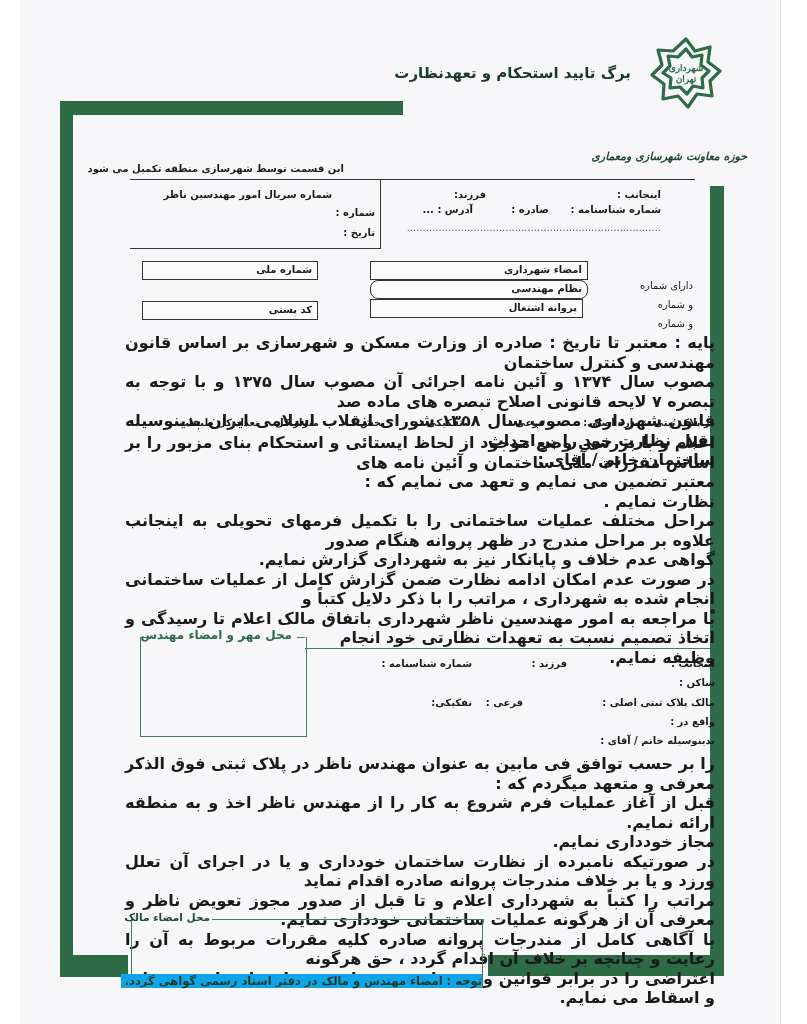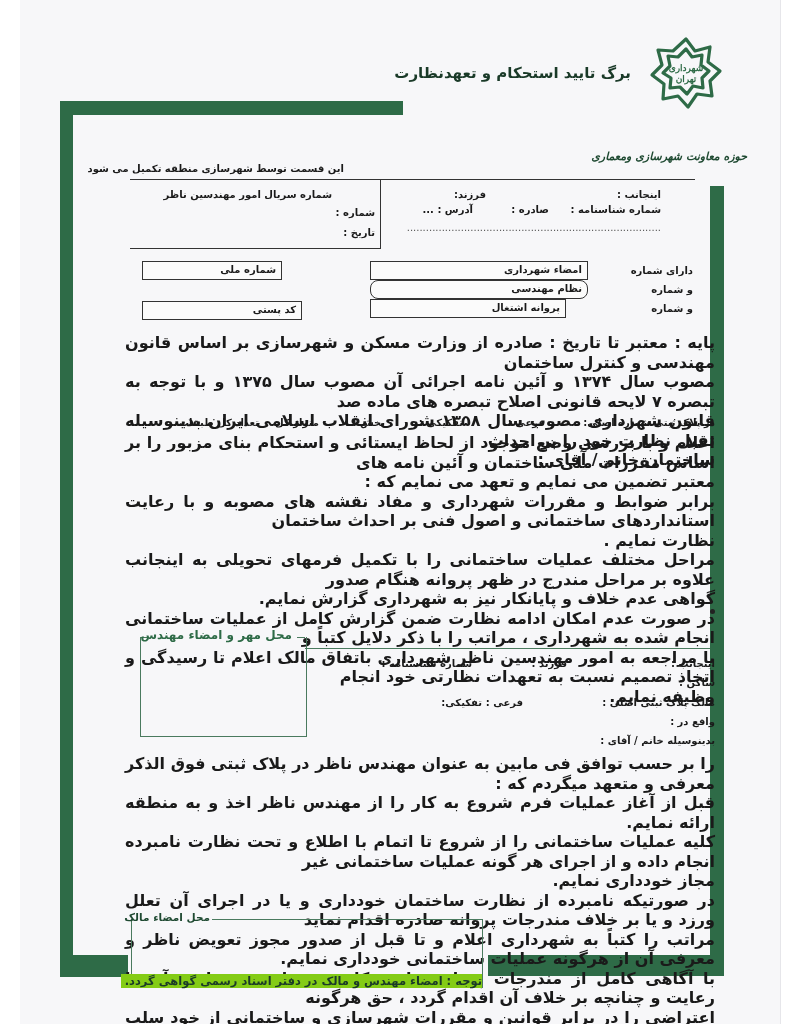--- a/index.html
+++ b/index.html
@@ -7,21 +7,21 @@
          font-family:"DejaVu Sans", sans-serif; color:#1a1a1a; }
   .page { position:absolute; left:20px; top:0; width:760px; height:1024px; background:#f7f7f9; }
   .page-edge { position:absolute; left:780px; top:0; width:27px; height:1024px; background:#ffffff; border-left:1px solid #e6e6ea; }
   .abs { position:absolute; }
   .rtl { direction:rtl; text-align:right; }
   .green { background:#2e6b47; }
   .bold { font-weight:bold; }
   .t10 { font-size:10px; }
   .boxfield { position:absolute; height:19px; border:1.3px solid #333; background:#fbfbfb; box-sizing:border-box; }
   .boxfield .lbl { position:absolute; right:5px; top:2px; font-size:10px; font-weight:bold; direction:rtl; }
-  .rowlbl { position:absolute; font-size:10px; font-weight:bold; direction:rtl; }
+  .rowlbl { position:absolute; font-size:10px; font-weight:normal; direction:rtl;margin-top:15px; }
   .bullet { display:inline-block; width:5px; height:5px; border-radius:50%; background:#222; margin-left:6px; vertical-align:middle; }
   .para { position:absolute; right:92px; width:590px; direction:rtl; text-align:justify; text-align-last:right; font-size:16px; font-weight:bold; line-height:19.5px; }
 </style>
 </head>
 <body>
 
 <div class="page"></div>
 <div class="page-edge"></div>
 
 <div class="abs green" style="left:60px; top:101px; width:343px; height:14px;"></div>
@@ -62,48 +62,47 @@
 <div class="rowlbl" style="right:114px; top:265px;">دارای شماره</div>
 <div class="rowlbl" style="right:114px; top:284px;">و شماره</div>
 <div class="rowlbl" style="right:114px; top:303px;">و شماره</div>
 
 <div class="boxfield" style="left:370px; top:261px; width:218px;">
   <span class="lbl">امضاء شهرداری</span>
 </div>
 <div class="boxfield" style="left:370px; top:280px; width:218px;border-radius:8px;">
   <span class="lbl">نظام مهندسی</span>
 </div>
-<div class="boxfield" style="left:370px; top:299px; width:196px;">
+<div class="boxfield" style="left:370px; top:299px; width:213px;">
   <span class="lbl">پروانه اشتغال</span>
 </div>
-<div class="boxfield" style="left:142px; top:261px; width:140px;">
+<div class="boxfield" style="left:142px; top:261px; width:176px;">
   <span class="lbl">شماره ملی</span>
 </div>
-<div class="boxfield" style="left:142px; top:301px; width:160px;">
+<div class="boxfield" style="left:142px; top:301px; width:176px;">
   <span class="lbl">کد پستی</span>
 </div>
 
 <div class="para" style="top:333px;">
   <div>پایه :        معتبر تا تاریخ :                    صادره از وزارت مسکن و شهرسازی بر اساس قانون مهندسی و کنترل ساختمان</div>
   <div>مصوب سال ۱۳۷۴ و آئین نامه اجرائی آن مصوب سال ۱۳۷۵ و با توجه به تبصره ۷ لایحه قانونی اصلاح تبصره های ماده صد</div>
   <div>قانون شهرداری مصوب سال ۱۳۵۸ شورای انقلاب اسلامی ایران بدینوسیله تقبل نظارت خود را بر احداث</div>
   <div>ساختمان خانم / آقای :</div>
 </div>
 
 <div class="abs rtl bold t10" style="right:92px; top:417px;">در پلاک ثبتی شماره اصلی:</div>
 <div class="abs rtl bold t10" style="right:262px; top:417px;">فرعی :</div>
 <div class="abs rtl bold t10" style="right:344px; top:417px;">تفکیکی :</div>
 <div class="abs rtl bold t10" style="right:422px; top:417px;">بخش :</div>
 <div class="abs rtl bold t10" style="right:488px; top:417px;">متراژ کل</div>
 <div class="abs rtl bold t10" style="right:548px; top:417px;">تعداد کل طبقات</div>
 
 <div class="para" style="top:433px;">
   <div>اعلام و با بررسی وضع موجود از لحاظ ایستائی و استحکام بنای مزبور را بر اساس مقررات ملی ساختمان و آئین نامه های</div>
   <div>معتبر تضمین می نمایم و تعهد می نمایم که :</div>
-  <div>برابر ضوابط و مقررات شهرداری و مفاد نقشه های مصوبه و با رعایت استانداردهای ساختمانی و اصول فنی بر احداث ساختمان</div>
   <div>نظارت نمایم .</div>
   <div>مراحل مختلف عملیات ساختمانی را با تکمیل فرمهای تحویلی به اینجانب علاوه بر مراحل مندرج در ظهر پروانه هنگام صدور</div>
   <div>گواهی عدم خلاف و پایانکار نیز به شهرداری گزارش نمایم.</div>
   <div>در صورت عدم امکان ادامه نظارت ضمن گزارش کامل از عملیات ساختمانی انجام شده به شهرداری ، مراتب را با ذکر دلایل کتباً و</div>
   <div>با مراجعه به امور مهندسین ناظر شهرداری باتفاق مالک اعلام تا رسیدگی و اتخاذ تصمیم نسبت به تعهدات نظارتی خود انجام</div>
   <div>وظیفه نمایم.</div>
 </div>
 
 <div class="para" style="top:601px; right:92px; width:580px;">
   <div><span class="bullet"></span></div>
@@ -114,32 +113,31 @@
 <div class="abs" style="left:297px; top:637px; width:8px; border-top:1.4px solid #4a7a5e;"></div>
 <div class="abs rtl bold" style="right:515px; top:628px; font-size:12px; color:#2e6b47;">محل مهر و امضاء مهندس</div>
 <div class="abs" style="left:305px; top:648px; width:405px; border-top:1.6px solid #4a7a5e;"></div>
 
 <div class="abs rtl bold t10" style="right:92px; top:658px;">اینجانب :</div>
 <div class="abs rtl bold t10" style="right:240px; top:658px;">فرزند :</div>
 <div class="abs rtl bold t10" style="right:335px; top:658px;">شماره شناسنامه :</div>
 <div class="abs rtl bold t10" style="right:92px; top:677px;">ساکن :</div>
 <div class="abs rtl bold t10" style="right:92px; top:697px;text-align:right;">مالک پلاک ثبتی اصلی :</div>
 <div class="abs rtl bold t10" style="right:284px; top:697px;">فرعی :</div>
-<div class="abs rtl bold t10" style="right:325px; top:697px;">تفکیکی:</div>
+<div class="abs rtl bold t10" style="right:335px; top:697px;">تفکیکی:</div>
 <div class="abs rtl bold t10" style="right:92px; top:716px;">واقع در :</div>
 <div class="abs rtl bold t10" style="right:92px; top:735px;">بدینوسیله خانم / آقای :</div>
 
 <div class="para" style="top:754px;">
   <div>را بر حسب توافق فی مابین به عنوان مهندس ناظر در پلاک ثبتی فوق الذکر معرفی و متعهد میگردم که :</div>
   <div>قبل از آغاز عملیات فرم شروع به کار را از مهندس ناظر اخذ و به منطقه ارائه نمایم.</div>
-  <div>کلیه عملیات ساختمانی را از شروع تا اتمام با اطلاع و تحت نظارت نامبرده انجام داده و از اجرای هر گونه عملیات ساختمانی غیر</div>
   <div>مجاز خودداری نمایم.</div>
   <div>در صورتیکه نامبرده از نظارت ساختمان خودداری و یا در اجرای آن تعلل ورزد و یا بر خلاف مندرجات پروانه صادره اقدام نماید</div>
   <div>مراتب را کتباً به شهرداری اعلام و تا قبل از صدور مجوز تعویض ناظر و معرفی آن از هرگونه عملیات ساختمانی خودداری نمایم.</div>
   <div>با آگاهی کامل از مندرجات پروانه صادره کلیه مقررات مربوط به آن را رعایت و چنانچه بر خلاف آن اقدام گردد ، حق هرگونه</div>
   <div>اعتراضی را در برابر قوانین و مقررات شهرسازی و ساختمانی از خود سلب و اسقاط می نمایم.</div>
 </div>
 
 <div class="abs" style="left:131px; top:919px; width:350px; height:68px; border-left:1.4px solid #4a7a5e; border-bottom:1.4px solid #4a7a5e; border-right:1.4px solid #4a7a5e;"></div>
 <div class="abs" style="left:212px; top:919px; width:270px; border-top:1.4px solid #4a7a5e;"></div>
 <div class="abs rtl bold" style="right:597px; top:911px; font-size:10.5px; color:#1f4a32;">محل امضاء مالک</div>
 
-<div class="abs rtl bold" style="right:325px; top:974px; font-size:11.5px; color:#1a3a28; background:#84cc16; padding-left:4px;">توجه : امضاء مهندس و مالک در دفتر اسناد رسمی گواهی گردد.</div>
+<div class="abs rtl bold" style="right:325px; top:974px; font-size:11.5px; color:#1a3a28; background:#0ea5e9; padding-left:4px;">توجه : امضاء مهندس و مالک در دفتر اسناد رسمی گواهی گردد.</div>
 
 </body></html>

